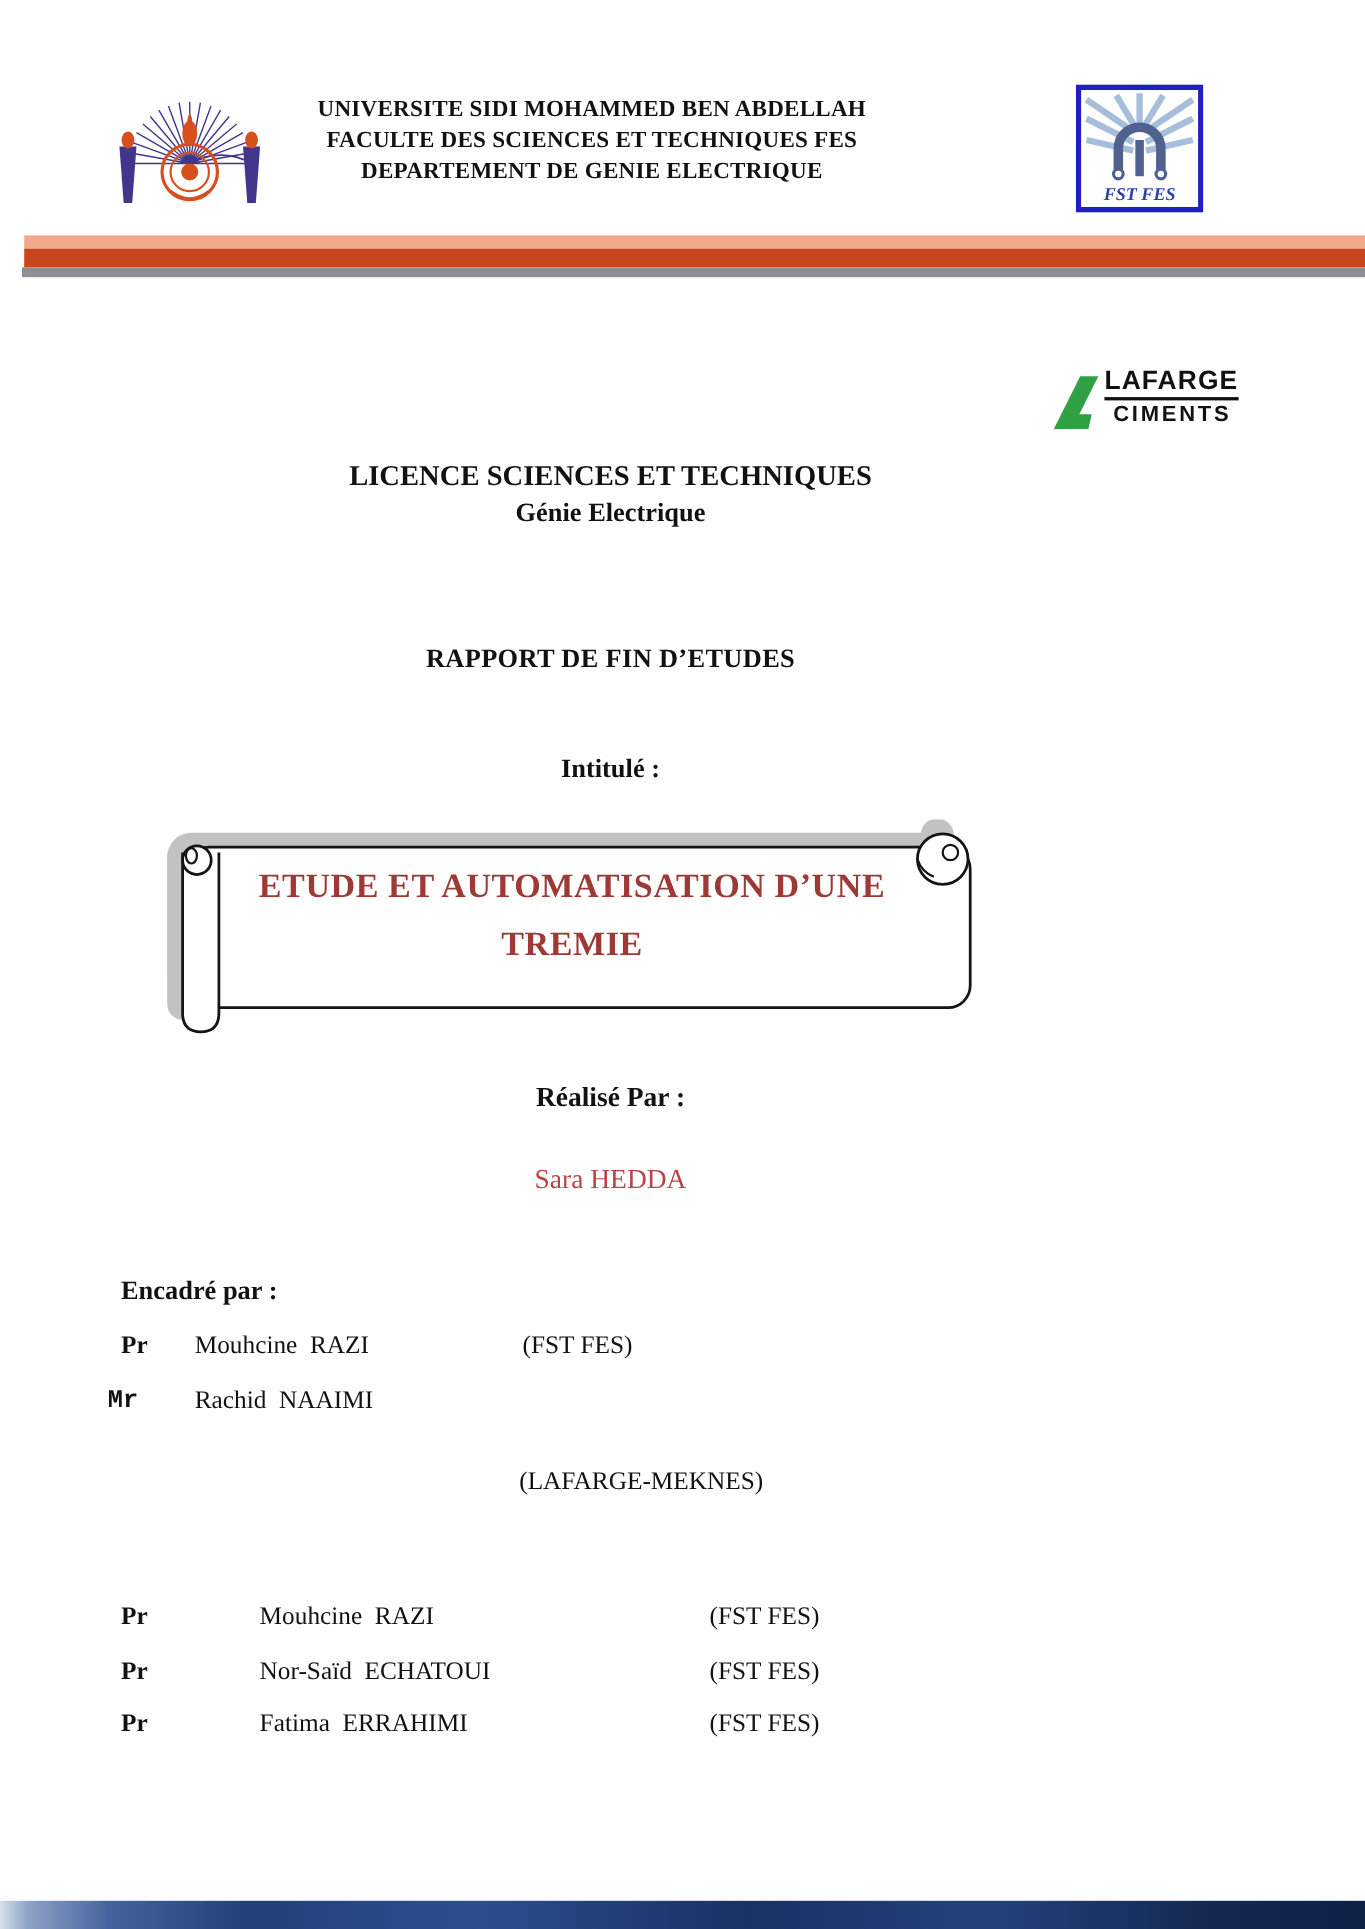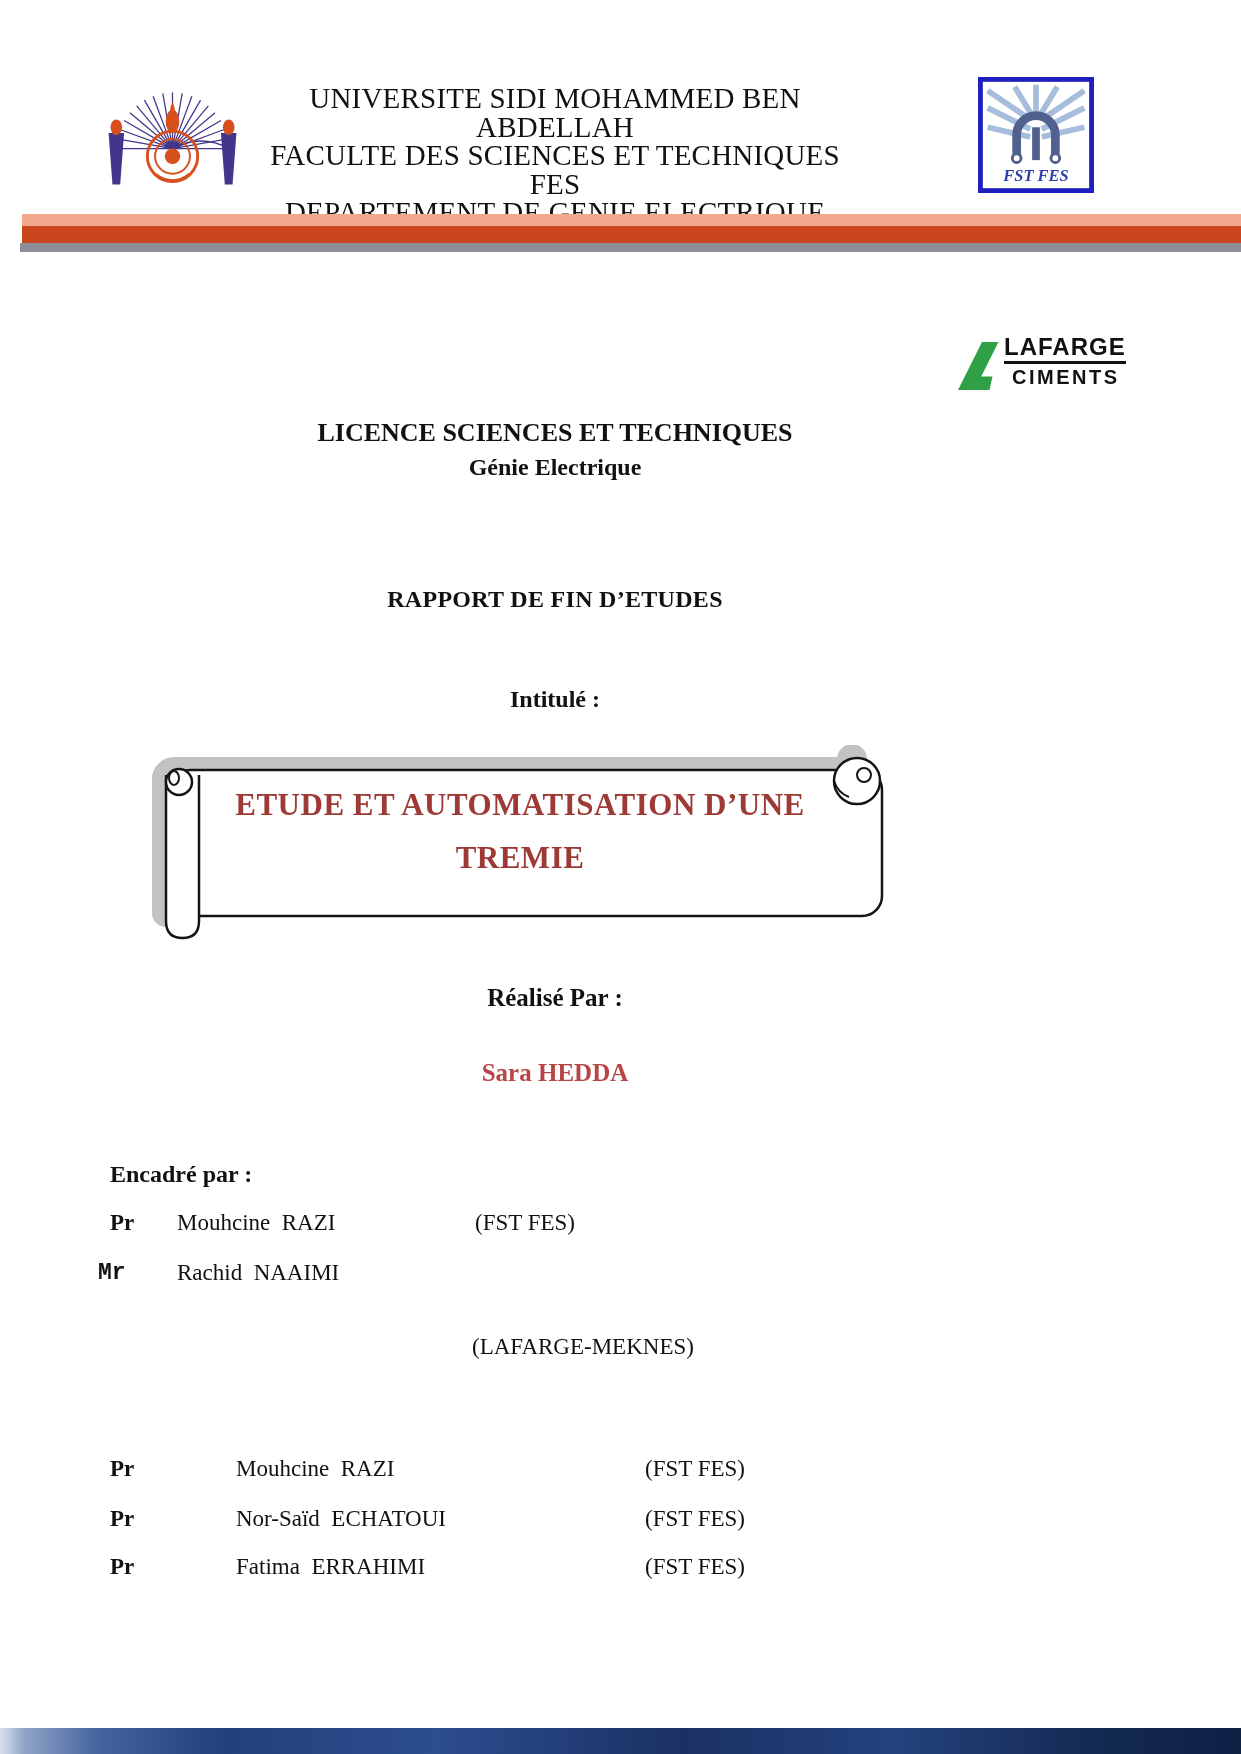--- a/index.html
+++ b/index.html
@@ -6,22 +6,22 @@
   .page{
     position:relative;width:1241px;height:1754px;background:#ffffff;
     font-family:"Liberation Serif","DejaVu Serif",serif;color:#111;
     overflow:hidden;
   }
   .abs{position:absolute;}
   .center-col{left:0;width:1110px;text-align:center;}
   .pre{white-space:pre;}
 
   
-  .hdr-text{top:84px;left:255px;width:600px;text-align:center;
-    font-size:29px;font-weight:normal;line-height:28.5px;letter-spacing:.2px;}
+  .hdr-text{top:84px;left:238px;width:600px;text-align:center;
+    font-size:21px;font-weight:bold;line-height:28.5px;letter-spacing:.2px;}
 
   
   .band{left:22px;right:0;}
   .band-salmon{top:214px;height:12px;background:#F2A88D;}
   .band-orange{top:226px;height:17px;background:#C8451D;}
   .band-gray{top:243px;height:9px;left:20px;background:#8E8E96;}
 
   
   .lafarge{top:334px;left:958px;display:flex;align-items:flex-start;}
   .lafarge-txt{margin-left:4px;font-family:"Liberation Sans","DejaVu Sans",sans-serif;color:#111;}
@@ -33,21 +33,21 @@
   .program .sub{font-size:24px;}
   .rapport{top:586px;font-size:24px;font-weight:bold;letter-spacing:.3px;}
   .intitule{top:686px;font-size:24px;font-weight:bold;}
 
   
   .scroll-svg{top:745px;left:143px;}
   .scroll-text{top:778px;left:190px;width:660px;text-align:center;
     color:#9E3A36;font-weight:bold;font-size:31px;line-height:53px;letter-spacing:.5px;}
 
   .realise{top:984px;font-size:25px;font-weight:bold;}
-  .authors{top:1056px;font-size:25px;font-weight:bold;color:#B94447;line-height:33px;}
+  .authors{top:1056px;font-size:25px;font-weight:normal;color:#B94447;line-height:33px;}
 
   .encadre-label{top:1161px;left:110px;font-size:24px;font-weight:bold;}
   .row-title{font-size:23px;font-weight:bold;}
   .row-name{font-size:23px;}
   .row-org{font-size:23px;font-weight:normal;}
 
   .soutenu{top:1365px;font-size:23px;font-weight:bold;}
 
   .footer-bar{left:0;right:0;bottom:0;height:26px;
     background:linear-gradient(90deg,#d9e0ec 0%,#8fa3c6 2%,#44639e 8%,#23407a 18%,

